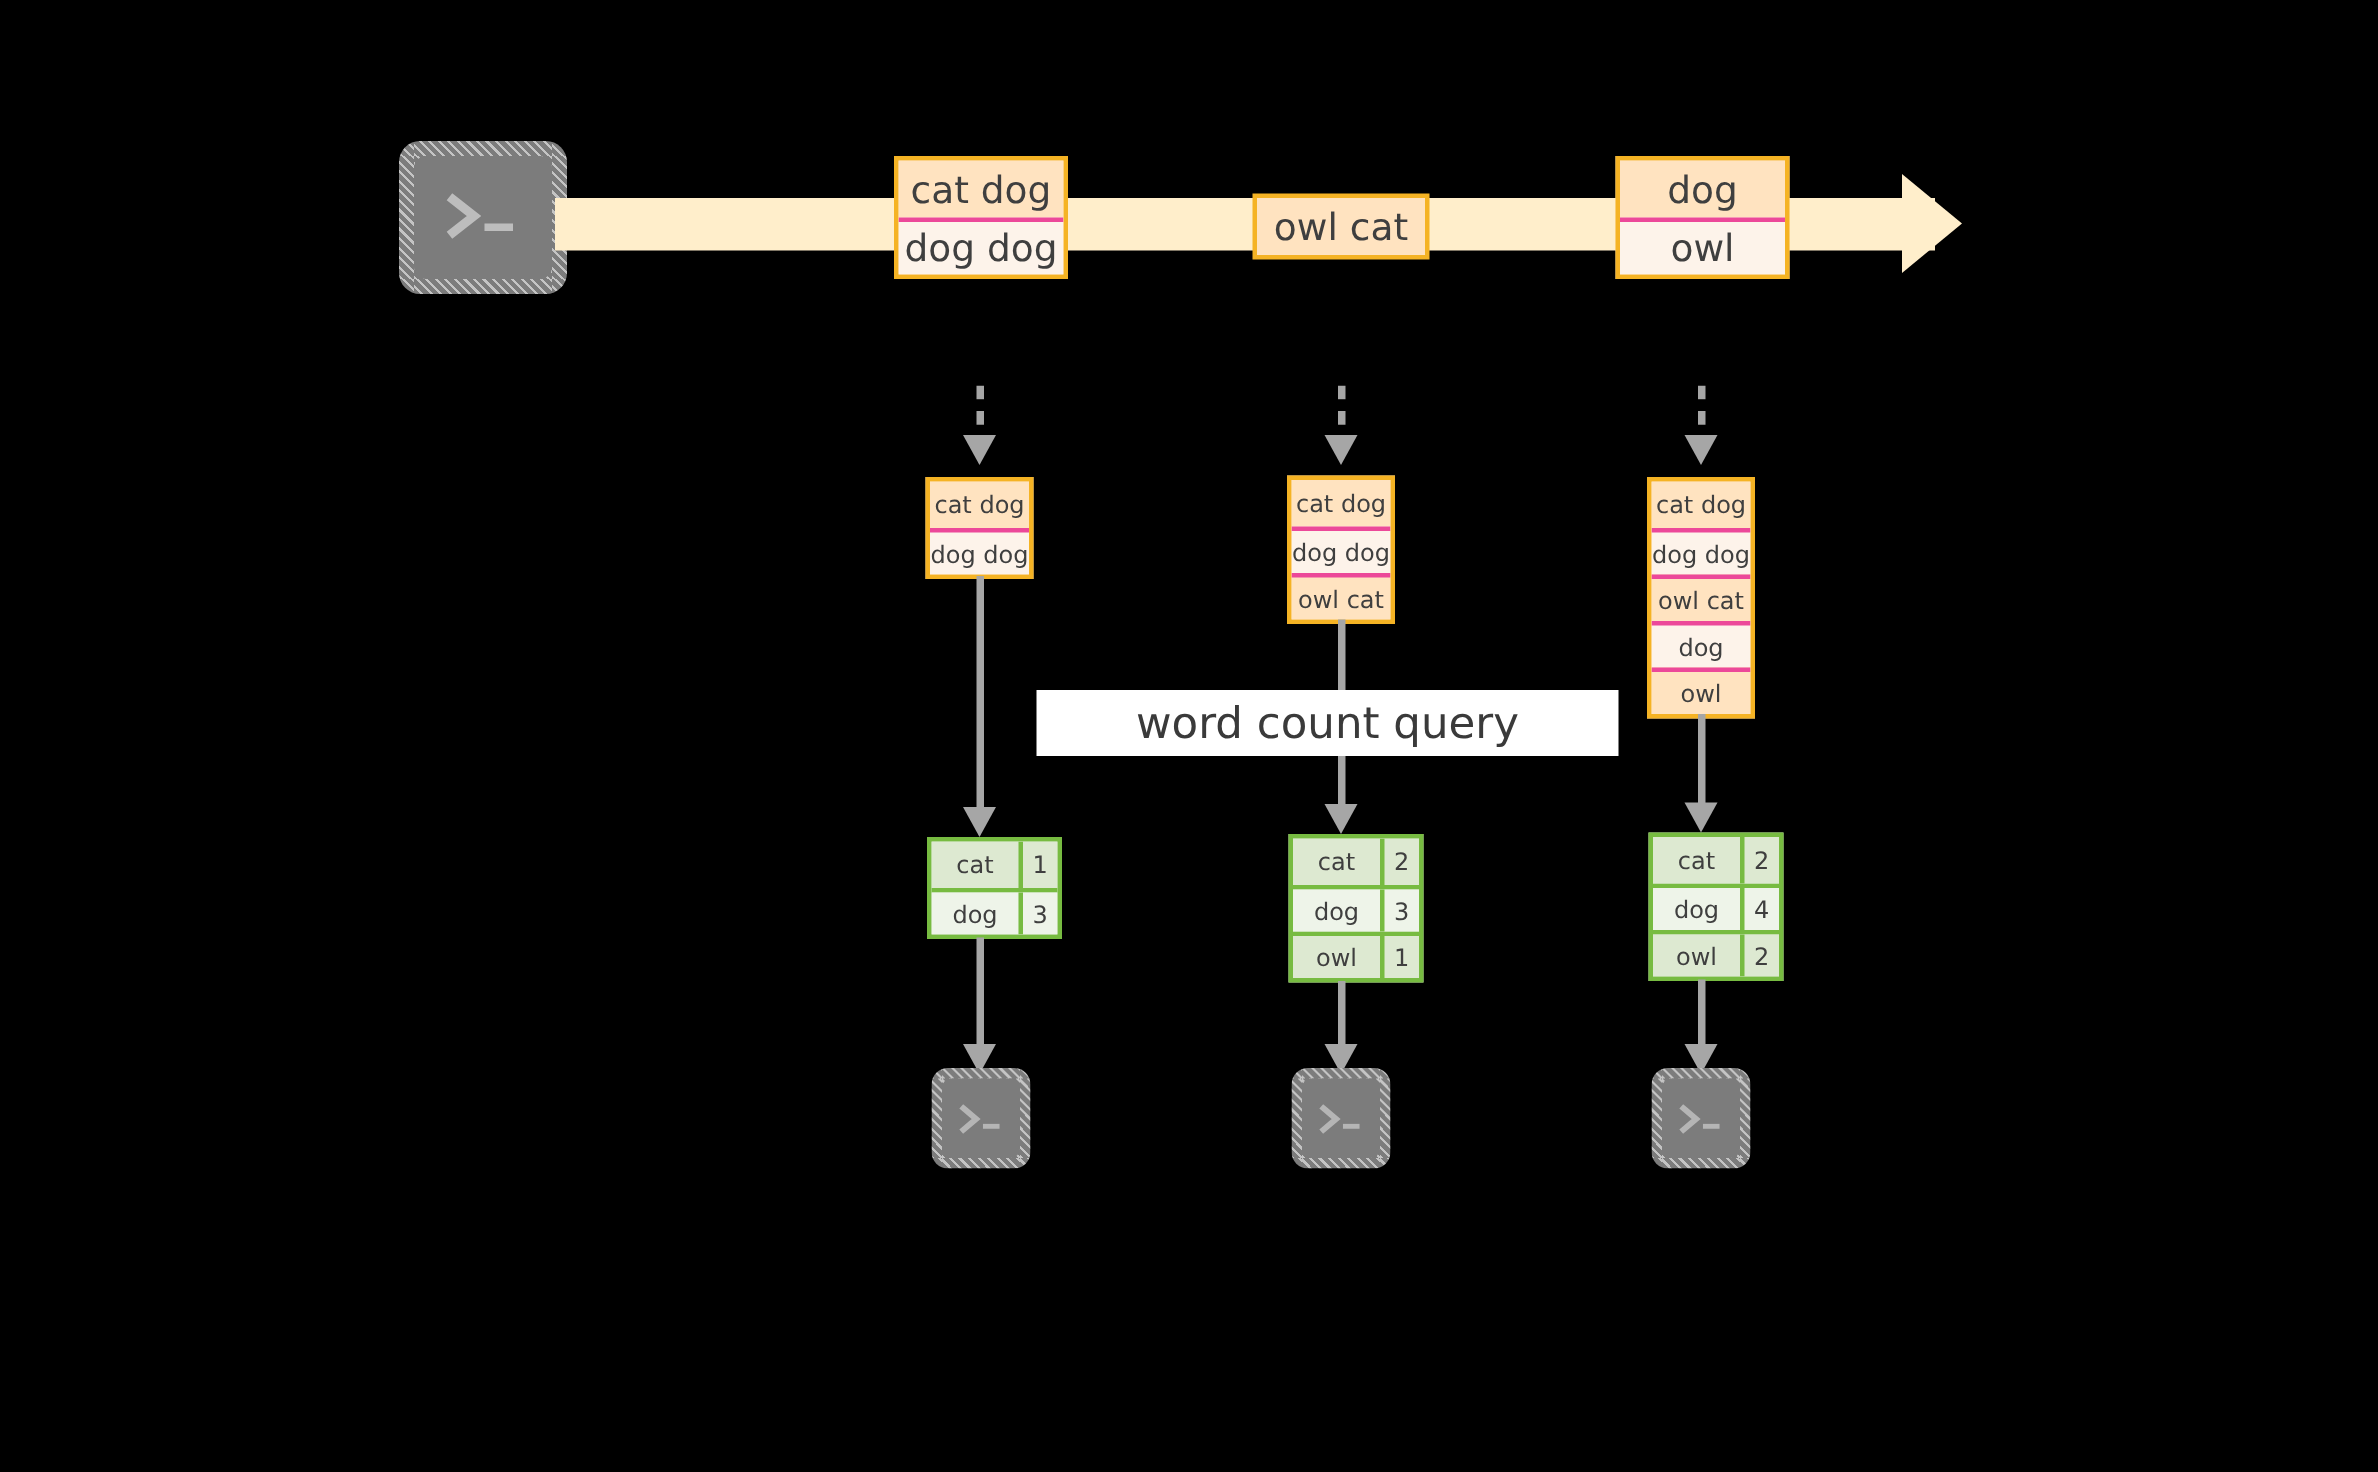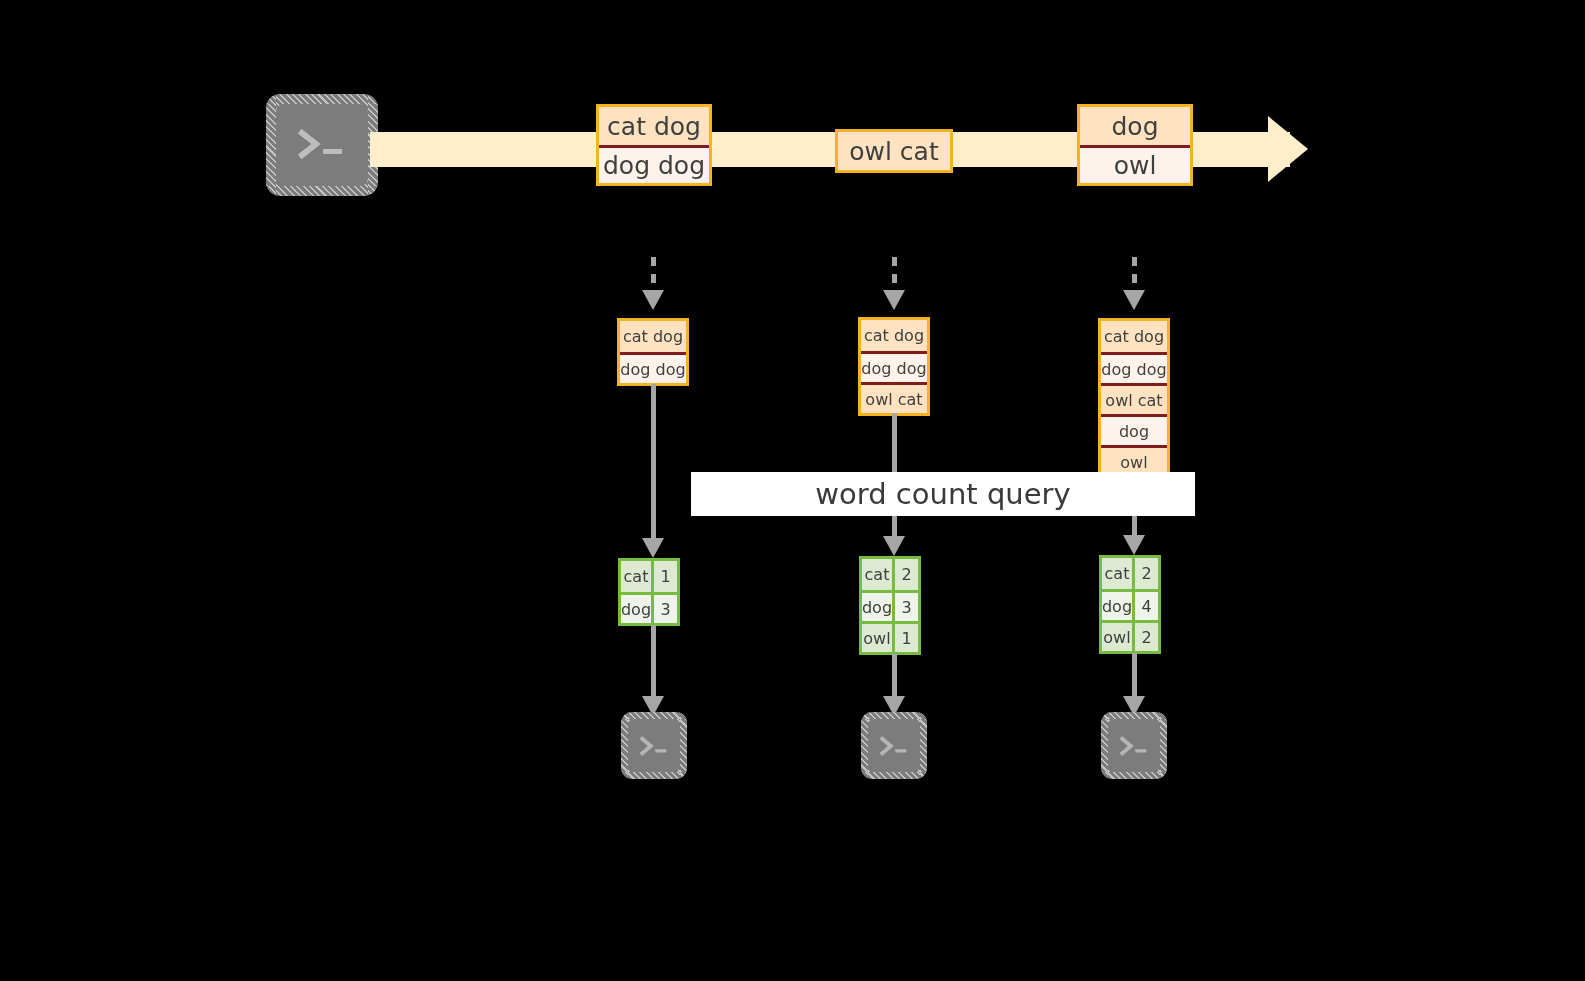--- a/index.html
+++ b/index.html
@@ -68,21 +68,21 @@
   .orow {
     box-sizing: border-box;
     display: flex;
     align-items: center;
     justify-content: center;
     color: #3f3f3f;
     white-space: nowrap;
   }
   .orow.dark  { background: #ffe3c0; }
   .orow.light { background: #fdf3ea; }
-  .orow + .orow { border-top: 3px solid #7f1d1d; text-align: center; }
+  .orow + .orow { border-top: 3px solid #ec4899; text-align: center; }
 
   
   .obox.big .orow { height: 38px; font-size: 25px; }
   
   .obox.sm .orow  { height: 31px; font-size: 16px; }
 
   
   .gbox {
     position: absolute;
     box-sizing: border-box;
@@ -98,21 +98,21 @@
   .grow + .grow { border-top: 3px solid #77bb41; }
   .gcell {
     box-sizing: border-box;
     display: flex;
     align-items: center;
     justify-content: center;
     font-size: 16px;
     color: #3f3f3f;
     white-space: nowrap;
   }
-  .gcell.key { width: 30px; }
+  .gcell.key { width: 58px; }
   .gcell.val { width: 26px; border-left: 3px solid #77bb41; }
   .grow.dark  .gcell { background: #dde9d1; }
   .grow.light .gcell { background: #eef4e9; }
 
   
   .vline {
     position: absolute;
     width: 5px;
     background: #a6a6a6;
   }
@@ -280,17 +280,17 @@
 
   <div class="term small" style="left:1101px; top:712px; width:66px; height:67px;">
     <div class="term-inner">
       <svg class="term-glyph" width="40" height="26" viewBox="0 0 60 40">
         <path d="M12 9 L25 20 L12 31" fill="none" stroke="#b5b5b5" stroke-width="6" stroke-linecap="square"></path>
         <rect x="32" y="25" width="17" height="5" fill="#b5b5b5"></rect>
       </svg>
     </div>
   </div>
 
-  <div class="banner" style="left:691px; top:460px; width:504px; height:44px;margin-top:12px;">
+  <div class="banner" style="left:691px; top:460px; width:388px; height:44px;">
     <span>word count query</span>
   </div>
 
 </div>
 
 </body></html>

